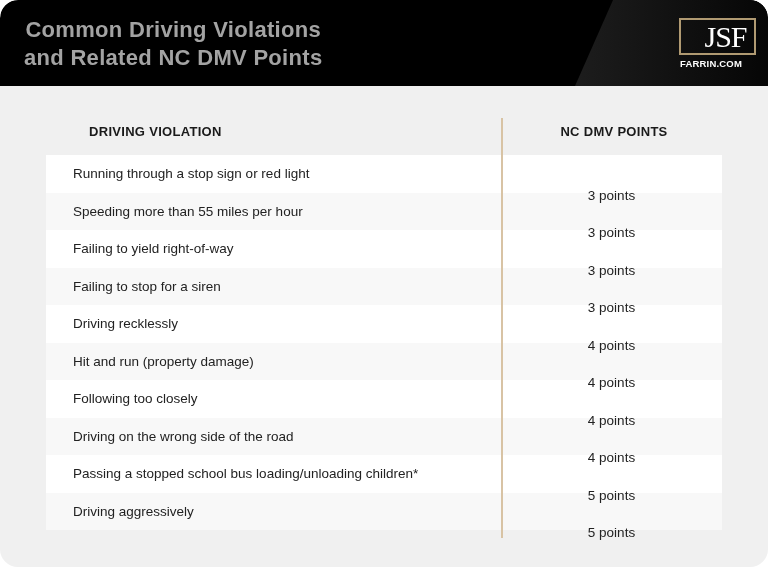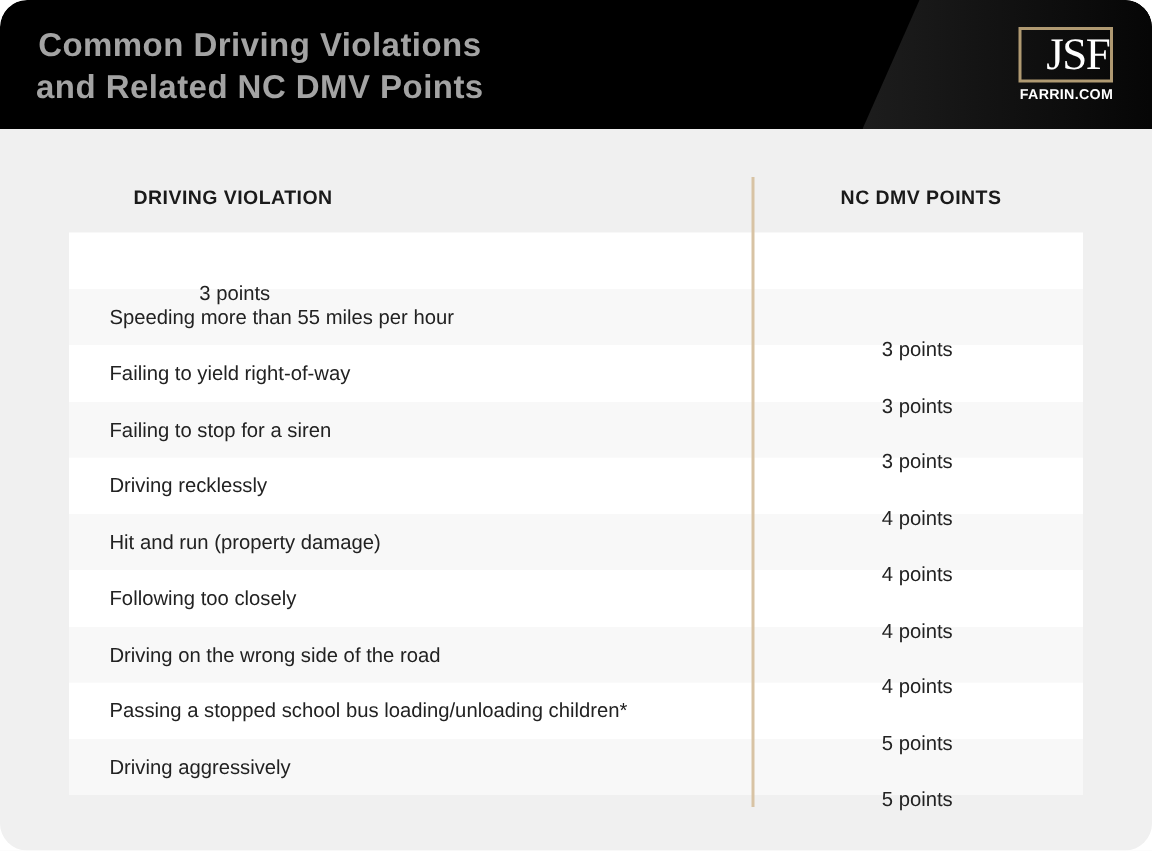--- a/index.html
+++ b/index.html
@@ -17,21 +17,21 @@
   .header-sheen {
     position: absolute; left: 575px; top: 0; width: 200px; height: 86px;
     background: linear-gradient(90deg, #1d1d1d 0%, #111 50%, #050505 100%);
     clip-path: polygon(38px 0, 200px 0, 200px 86px, 0 86px);
   }
   .title {
     position: absolute; left: 24px; top: 16px; color: #a3a3a3;
     font-size: 22px; font-weight: bold; line-height: 28px; letter-spacing: 0.3px; text-align: center;
   }
   .logo-box {
-    position: absolute; left: 679px; top: 18px; width: 63px; height: 37px;
+    position: absolute; left: 679px; top: 18px; width: 77px; height: 37px;
     border: 2px solid #b09a72; display: flex; align-items: center; justify-content: center; padding-left: 16px;
   }
   .logo-text {
     font-family: "Liberation Serif", "DejaVu Serif", serif; color: #ffffff;
     font-size: 30px; line-height: 30px; letter-spacing: -1px;
   }
   .logo-sub {
     position: absolute; left: 678px; top: 58px; width: 66px; text-align: center;
     color: #ffffff; font-size: 9.5px; font-weight: bold; letter-spacing: 0.2px;
   }
@@ -71,20 +71,21 @@
       <span class="logo-text">JSF</span>
     </div>
     <div class="logo-sub">FARRIN.COM</div>
   </div>
 
   <div class="col-head v">DRIVING VIOLATION</div>
   <div class="col-head p">NC DMV POINTS</div>
 
   <div class="rows">
     <div class="row">
+        <span class="v">Running through a stop sign or red light</span>
         <span class="p">3 points</span>
       </div>
     <div class="row">
         <span class="v">Speeding more than 55 miles per hour</span>
         <span class="p">3 points</span>
       </div>
     <div class="row">
         <span class="v">Failing to yield right-of-way</span>
         <span class="p">3 points</span>
       </div>

